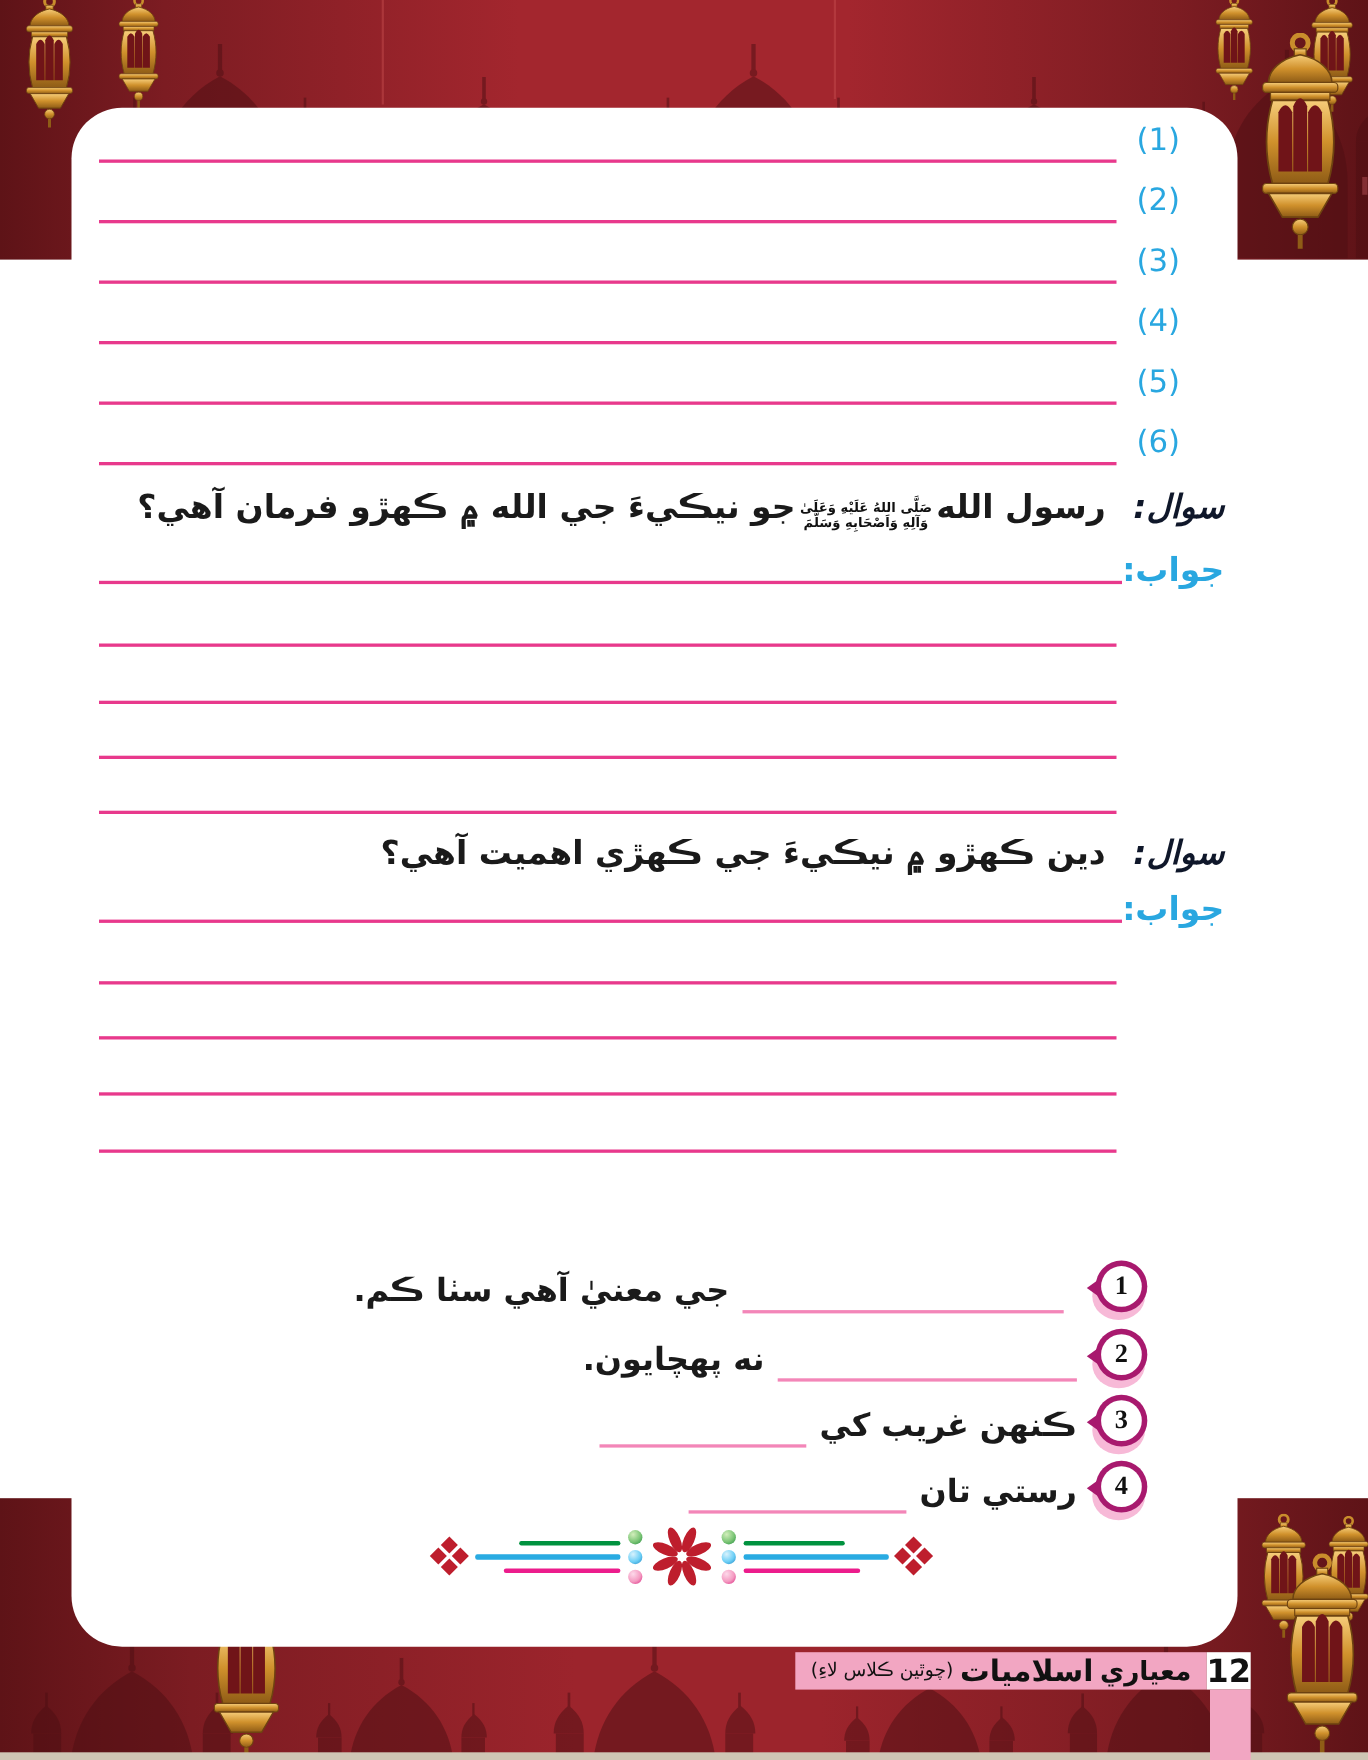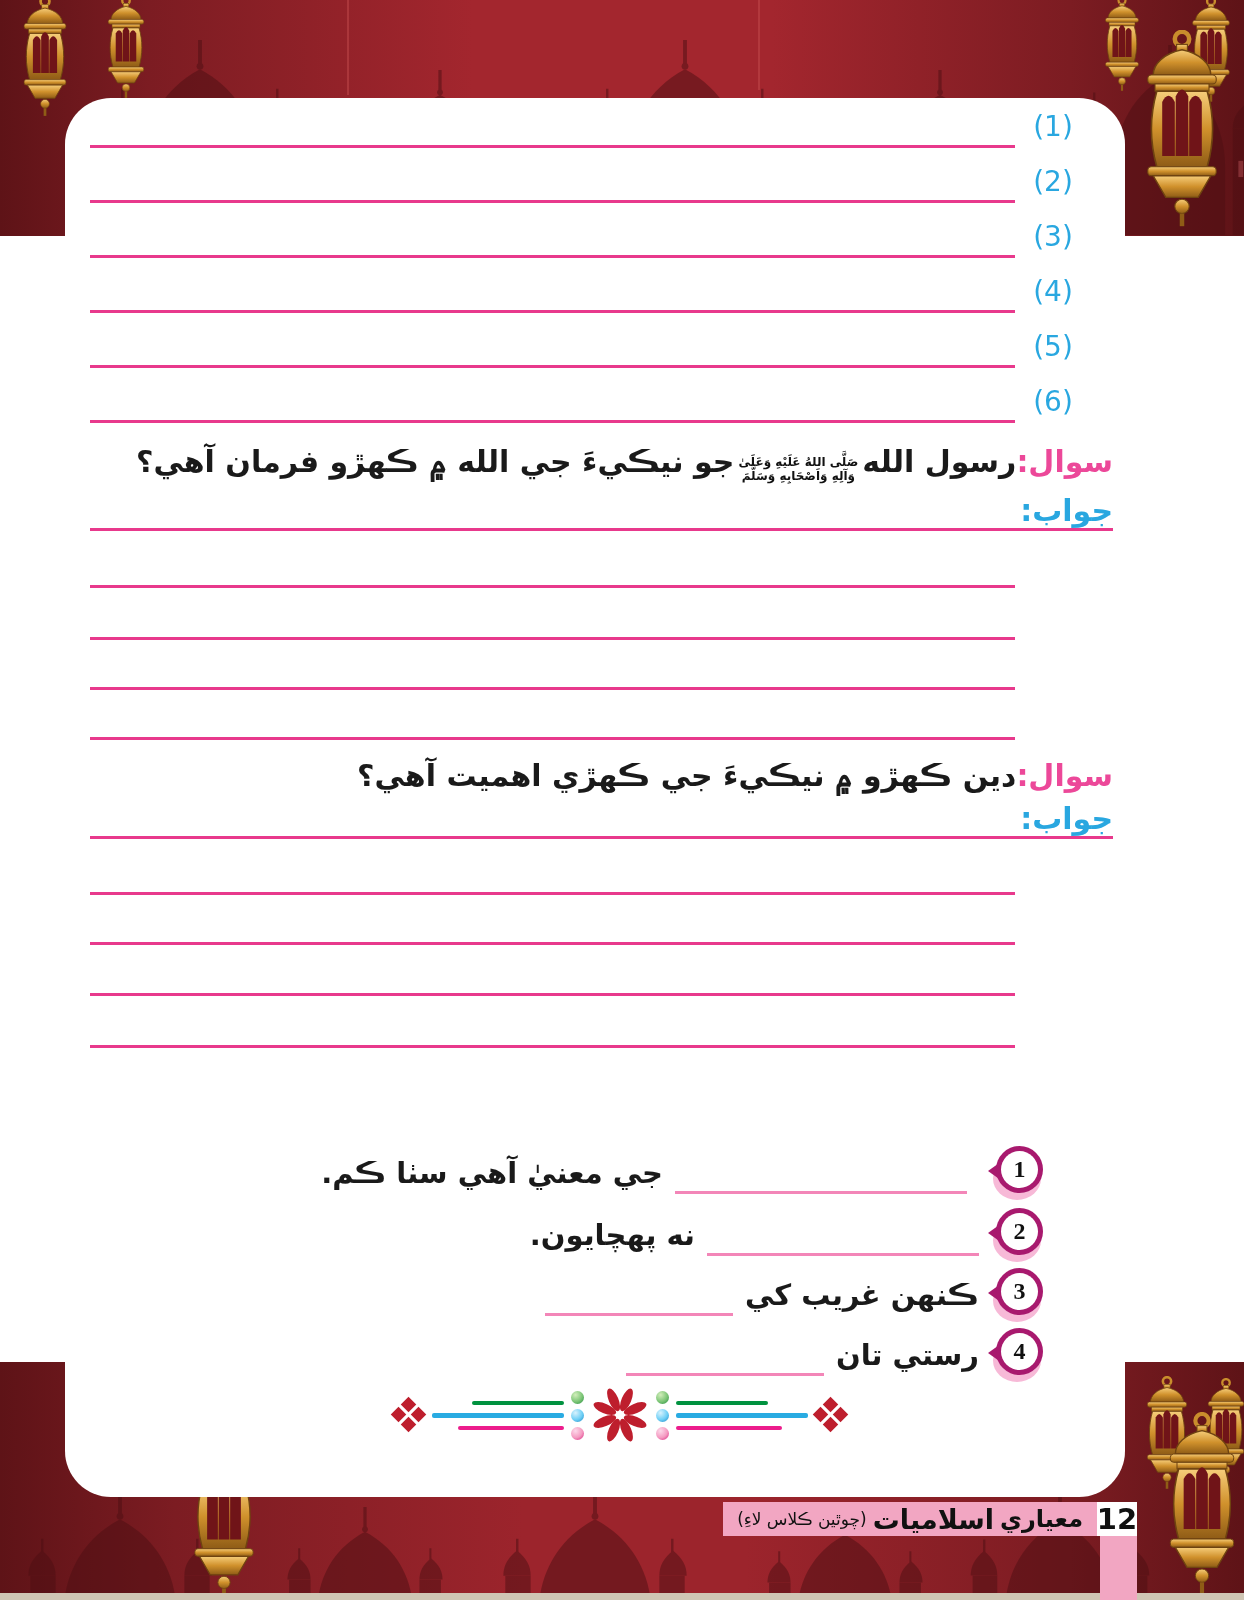--- a/index.html
+++ b/index.html
@@ -20,25 +20,25 @@
   
   .card{position:absolute;left:65px;top:98px;width:1060px;height:1399px;background:#ffffff;
         border-radius:46px;z-index:3;}
 
   
   .nline{position:absolute;left:25px;width:925px;height:0;border-top:3px solid #e8398c;}
   .nnum{position:absolute;left:958px;width:60px;text-align:center;color:#29a7e0;font-size:28px;}
 
   
   .qblock{position:absolute;right:12px;direction:rtl;font-size:30px;font-weight:bold;color:#1a1a1a;line-height:52px;white-space:nowrap;}
-  .qlabel{color:#ec4899;margin-left:0;}
+  .qlabel{color:#0f172a;margin-left:25px;font-style:italic;}
   .honorific{display:inline-block;font-size:12px;font-weight:bold;line-height:1.2;text-align:center;vertical-align:-8px;margin:0 4px;color:#111;}
 
   
-  .arow{position:absolute;left:25px;right:12px;height:40px;display:flex;direction:rtl;flex-direction:column;}
+  .arow{position:absolute;left:25px;right:12px;height:40px;display:flex;direction:rtl;align-items:flex-end;}
   .alabel{color:#29a7e0;font-size:30px;font-weight:bold;line-height:1;padding-bottom:2px;}
   .aline{flex:1;border-bottom:3px solid #e8398c;margin-bottom:5px;}
   .ansline{position:absolute;left:25px;width:925px;height:0;border-top:3px solid #e8398c;}
 
   
   .fb-head{position:absolute;right:20px;top:978px;display:flex;direction:rtl;align-items:center;gap:12px;}
   .fb-head-text{color:#cc2229;font-size:40px;font-weight:bold;}
   .fb-row{position:absolute;left:18px;right:80px;height:58px;display:flex;direction:rtl;align-items:center;gap:12px;
           font-size:29px;font-weight:bold;color:#1a1a1a;white-space:nowrap;}
   .badge{position:relative;width:54px;height:54px;flex:0 0 54px;}

